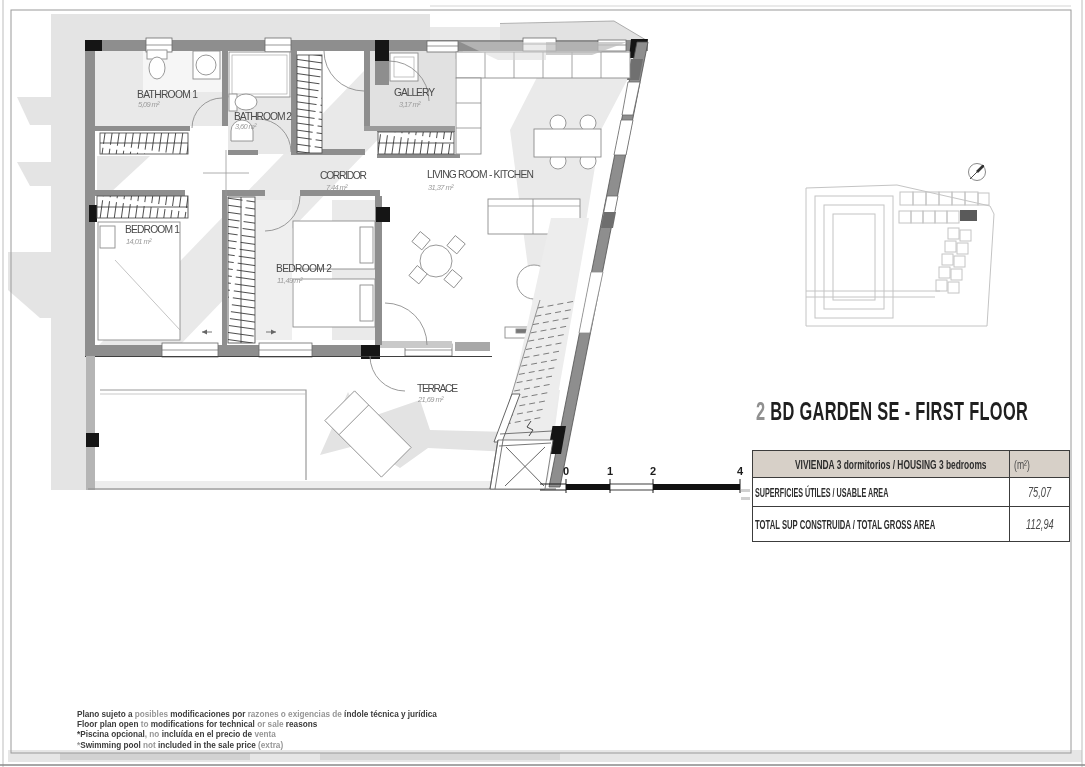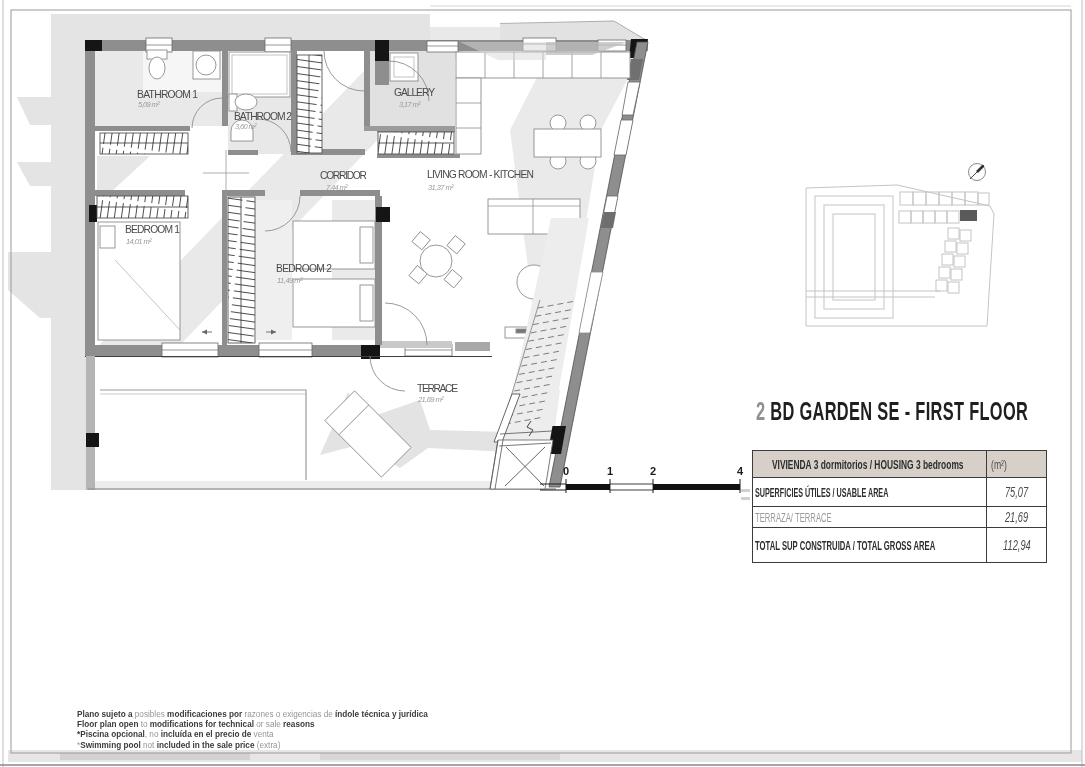--- a/index.html
+++ b/index.html
@@ -16,21 +16,21 @@
   #tbl .hd{background:#d7d0c8;}
   #tbl .num{text-align:center;font-style:italic;}
   .cx{display:inline-block;transform-origin:0 50%;white-space:nowrap;
       font-size:12px;color:#4a4a4a;}
   .cb{font-weight:bold;color:#2e2e2e;}
   .cg{color:#9a9a9a;}
   .cn{display:inline-block;transform:scaleX(0.66);transform-origin:50% 50%;
       font-size:14px;color:#4a4a4a;white-space:nowrap;}
   .foot{position:absolute;left:77px;top:710px;font-size:8.2px;font-weight:bold;color:#3b3b3b;
         line-height:10.2px;letter-spacing:0px;}
-  .foot .gy{color:#969696;font-weight:normal;}
+  .foot .gy{color:#969696;font-weight:bold;}
 </style>
 </head>
 <body>
 <div id="page">
 <svg id="plansvg" width="1085" height="767" viewBox="0 0 1085 767">
 <defs>
   <pattern id="tickH" width="7" height="26" patternUnits="userSpaceOnUse" patternTransform="rotate(8)">
     <line x1="3.5" y1="2" x2="3.5" y2="24" stroke="#3a3a3a" stroke-width="0.9"></line>
   </pattern>
   <pattern id="tickV" width="30" height="7" patternUnits="userSpaceOnUse" patternTransform="rotate(8)">
@@ -365,30 +365,26 @@
   <line x1="3" y1="0" x2="3" y2="767" stroke="#bdbdbd" stroke-width="1"></line>
   <line x1="430" y1="6" x2="1071" y2="6" stroke="#d5d5d5" stroke-width="1"></line>
   <line x1="1082" y1="0" x2="1082" y2="767" stroke="#bdbdbd" stroke-width="1"></line>
   <line x1="0" y1="765" x2="1085" y2="765" stroke="#8a8a8a" stroke-width="1.5"></line>
 </g>
 </svg>
 <div class="title"><span class="g">2 </span>BD GARDEN SE - FIRST FLOOR</div>
 <table id="tbl">
  <tbody>
         <tr style="height:27px">
-          <td class="hd" style="width:233px;text-align:right;"><span class="cx cb" id="h0" style="margin-left:19px;transform:scaleX(0.70);">VIVIENDA 3 dormitorios / HOUSING 3 bedrooms</span></td>
+          <td class="hd" style="width:233px;text-align:right;padding-left:23px;"><span class="cx cb" id="h0" style="margin-left:19px;transform:scaleX(0.70);">VIVIENDA 3 dormitorios / HOUSING 3 bedrooms</span></td>
      <td class="hd" style="width:59px"><span class="cn" style="font-size:13px;">(m²)</span></td>
         </tr>
  <tr style="height:29px">
           <td class="l"><span class="cx cb" id="r1" style="transform:scaleX(0.60);">SUPERFICIES ÚTILES / USABLE AREA</span></td>
           <td class="num"><span class="cn">75,07</span></td>
-        </tr>
- <tr style="height:21px">
-          <td class="l"><span class="cx cg" id="r2" style="transform:scaleX(0.64);">TERRAZA/ TERRACE</span></td>
-          <td class="num"><span class="cn">21,69</span></td>
         </tr>
  <tr style="height:35px">
           <td class="l"><span class="cx cb" id="r3" style="transform:scaleX(0.64);">TOTAL SUP CONSTRUIDA / TOTAL GROSS AREA</span></td>
           <td class="num"><span class="cn">112,94</span></td>
         </tr>
 </tbody>
     </table>
 <div class="foot">
  Plano sujeto a <span class="gy">posibles</span> modificaciones por <span class="gy">razones o exigencias de</span> índole técnica y jurídica<br>
  Floor plan open <span class="gy">to</span> modifications for technical <span class="gy">or sale</span> reasons<br>

